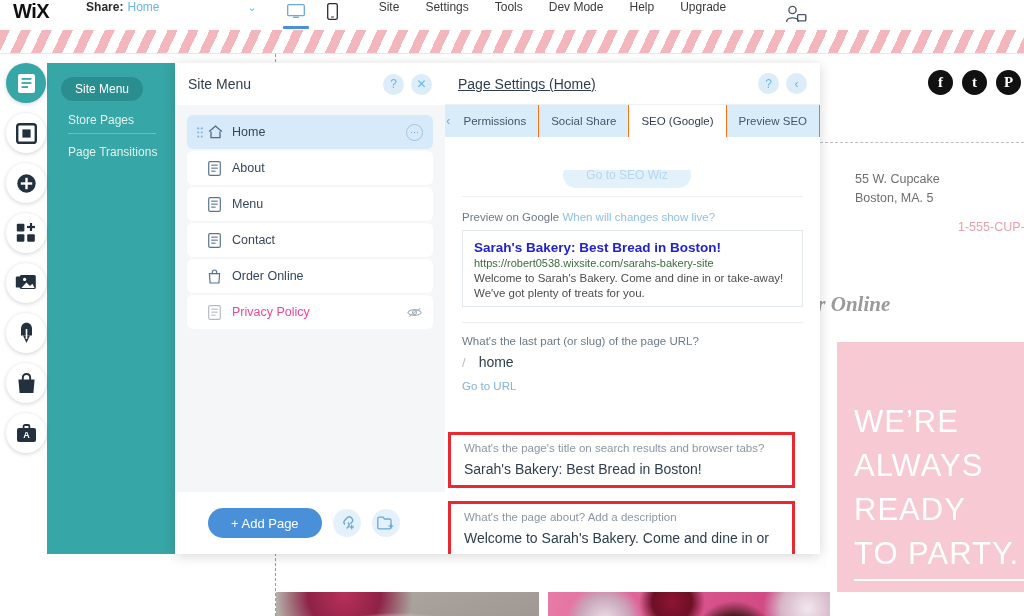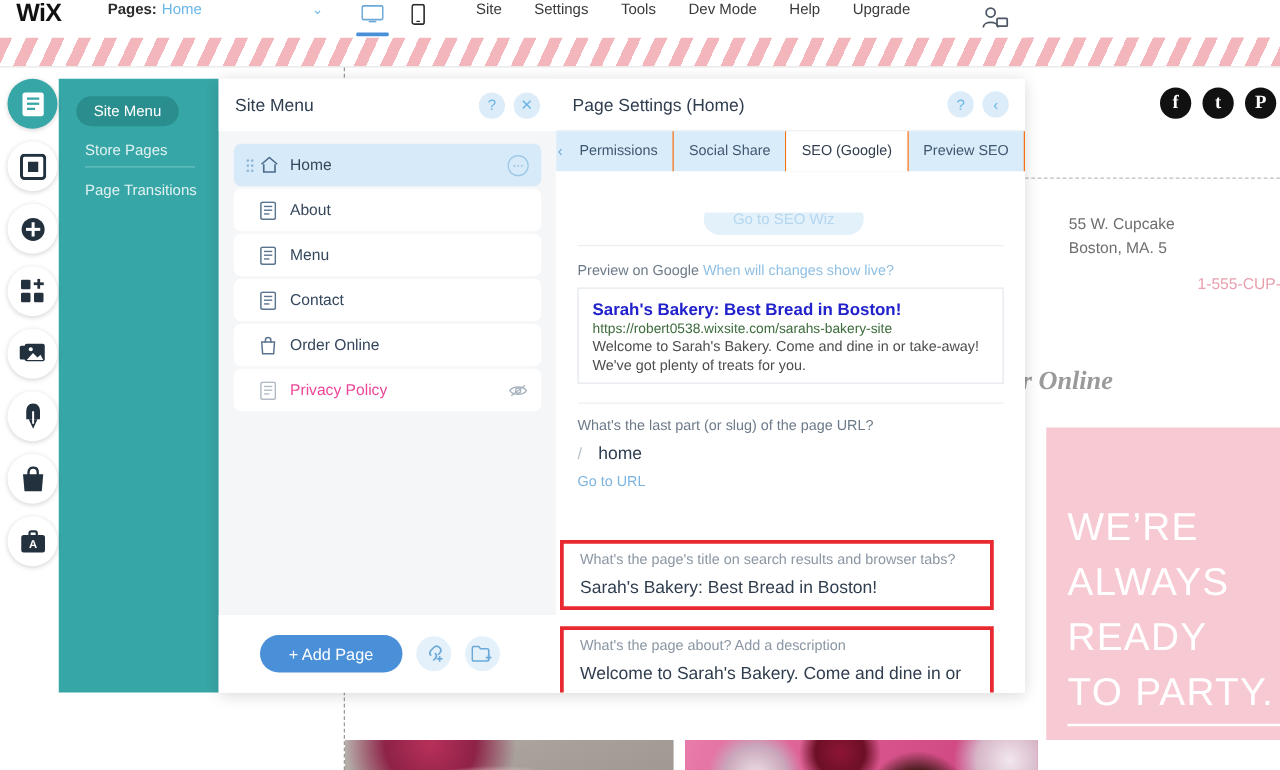--- a/index.html
+++ b/index.html
@@ -130,21 +130,21 @@
      padding-left: 33px; gap: 11px; }
   .add-page { background: #4a90d9; color: #fff; border-radius: 16px; height: 30px;
      padding: 0 23px; font-size: 13px; display: flex; align-items: center; border: none; }
   .foot-ico { width: 28px; height: 28px; border-radius: 50%; background: #e5f1fa;
      display: flex; align-items: center; justify-content: center; }
 
   
   .pg-settings { width: 375px; height: 491px; background: #fff; display: flex; flex-direction: column; }
   .ps-head { height: 42px; display: flex; align-items: center; padding: 0 13px;
      justify-content: space-between; border-bottom: 1px solid #eef1f4; }
-  .ps-title { font-size: 14px; color: #2f3d4f; }
+  .ps-title { font-size: 14px; color: #2f3d4f; text-decoration: underline; }
   .tabs-row { height: 32px; background: #d9ecf9; display: flex; align-items: stretch; }
   .tab-arrow { width: 22px; display: flex; align-items: center; justify-content: center;
      color: #7ba9cf; font-size: 12px; }
   .tab { padding: 0 12px; display: flex; align-items: center; font-size: 11.5px;
      color: #3f5770; border-right: 1px solid #f97316; white-space: nowrap; }
   .tab:first-of-type { border-left: 1px solid #c9e0f2; }
   .tab.active { background: #fff; color: #2f3d4f; }
   .ps-body { flex: 1; overflow: hidden; position: relative; padding: 0 17px; margin-top: 33px; }
 
   .seo-wiz-btn { position: absolute; left: 118px; top: -8px; width: 128px; height: 26px;
@@ -211,21 +211,21 @@
 
     <div class="photo-a"></div>
     <div class="photo-sep"></div>
     <div class="photo-b"></div>
   </div>
 
   <div class="topbar">
     <div class="wix-logo">WiX</div>
 
     <div class="page-sel">
-      <span class="lbl">Pages:</span>
+      <span class="lbl">Share:</span>
       <span class="val">Home</span>
       <span class="chev">⌄</span>
     </div>
 
     <div class="dev-icons">
       <div class="dev-btn active">
         <svg width="18" height="15" viewBox="0 0 18 15">
           <rect x="0.7" y="0.7" width="16.6" height="11" rx="1.3" fill="none" stroke="#6aa9d8" stroke-width="1.3"></rect>
           <rect x="6" y="12.6" width="6" height="1.3" fill="#6aa9d8"></rect>
         </svg>

